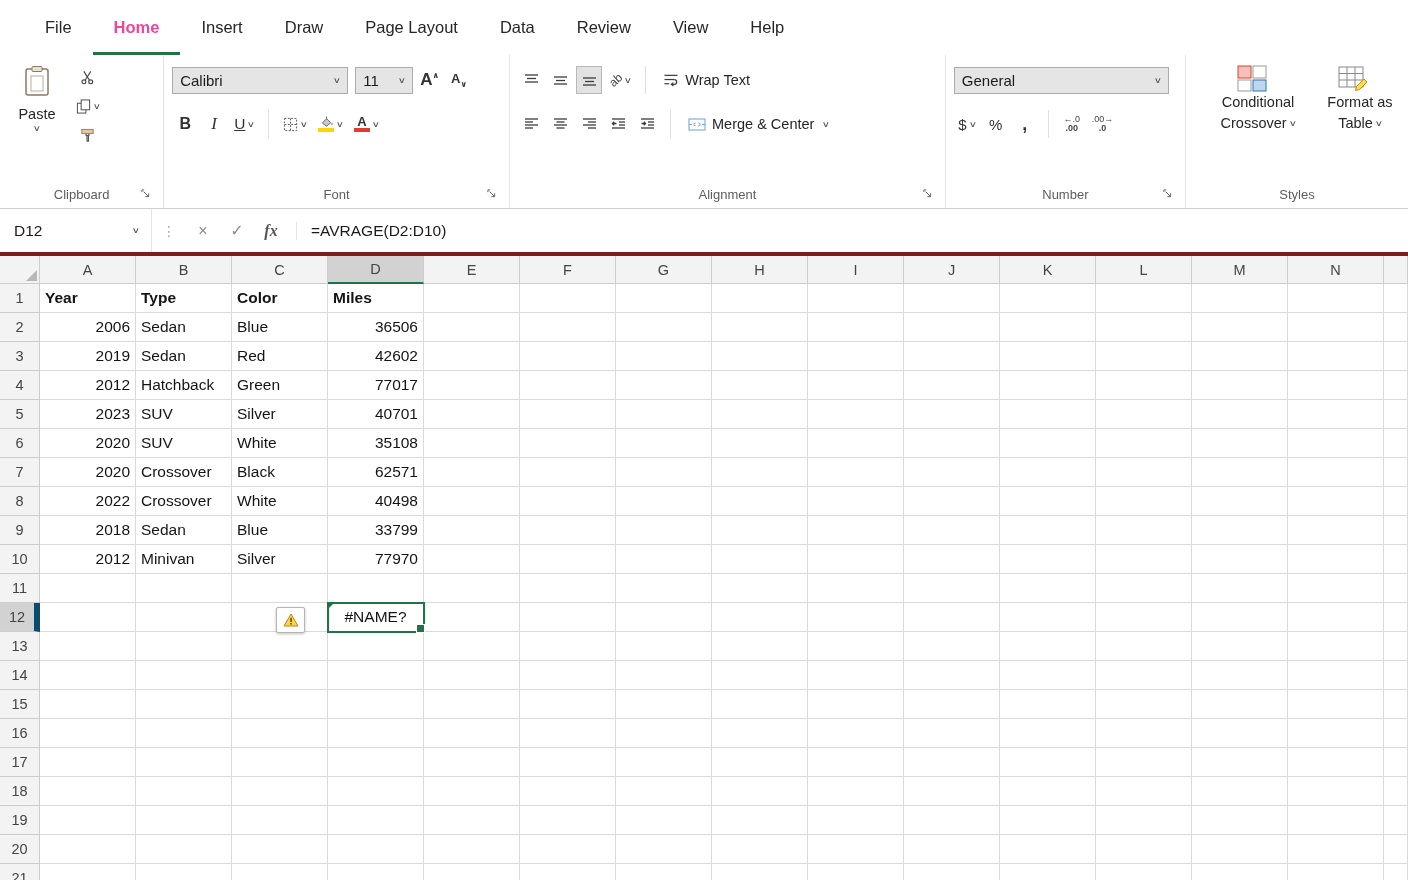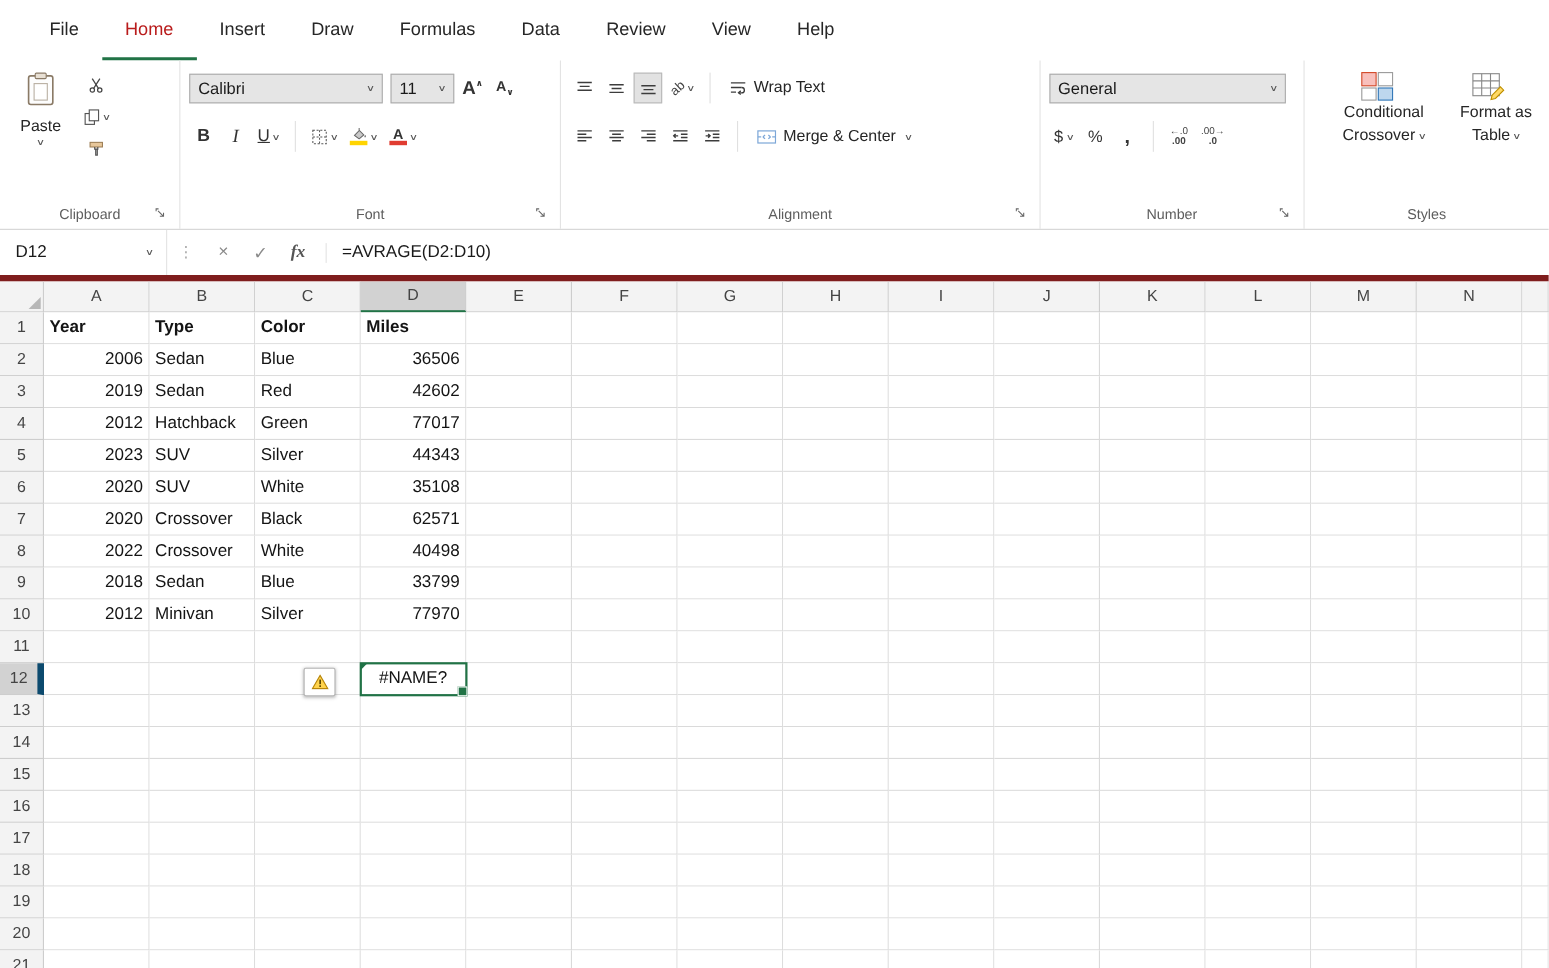--- a/index.html
+++ b/index.html
@@ -4,21 +4,21 @@
 <style>
   * { box-sizing:border-box; margin:0; padding:0; }
   html,body { width:1408px; height:880px; overflow:hidden; background:#fff;
               font-family:"Liberation Sans","DejaVu Sans",sans-serif; color:#333; }
   button { background:none; border:none; font:inherit; color:inherit; cursor:default; }
   .app { width:1408px; height:880px; display:flex; flex-direction:column; }
 
   
   .menu-bar { height:55px; display:flex; align-items:stretch; padding-left:24px; background:#fff; }
   .menu-item { display:flex; align-items:center; padding:0 21px; font-size:16.5px; color:#262626; }
-  .menu-item.active { color:#b91c1c; font-weight:400; box-shadow:inset 0 -3px 0 #217346; }
+  .menu-item.active { color:#ec4899; font-weight:700; box-shadow:inset 0 -3px 0 #217346; }
 
   
   .ribbon { height:154px; display:flex; background:#fff; border-bottom:1px solid #d0d0d0; }
   .rgroup { position:relative; display:flex; flex-direction:column; border-right:1px solid #e3e3e3; padding:8px 8px 0; }
   .rgroup-content { flex:1; display:flex; }
   .rgroup-content.col { flex-direction:column; justify-content:flex-start; gap:10px; }
   .rgroup-footer { height:27px; display:flex; align-items:center; justify-content:center; position:relative; }
   .rgroup-label { font-size:13px; color:#5d5d5d; }
   .launcher { position:absolute; right:3px; bottom:8px; width:13px; height:13px;
               display:flex; align-items:center; justify-content:center; }
@@ -58,21 +58,21 @@
   .dec-ic { display:flex; flex-direction:column; align-items:center; line-height:9px; }
   .dec-ic i { font-style:normal; font-size:9px; color:#444; }
   .dec-ic b { font-weight:700; font-size:9px; color:#444; }
 
   
   .styles-content { gap:10px; justify-content:flex-start; padding-left:12px; }
   .bigbtn { display:flex; flex-direction:column; align-items:center; padding-top:2px; min-width:92px; }
   .bigbtn-line { font-size:14.5px; color:#262626; line-height:21px; display:flex; align-items:center;margin-left:12px; }
 
   
-  .formula-bar { height:47px; border-bottom:6px solid #7f1d1d; display:flex; align-items:center; background:#fff; }
+  .formula-bar { height:47px; border-bottom:4px solid #7f1d1d; display:flex; align-items:center; background:#fff; }
   .name-box { width:152px; height:100%; display:flex; align-items:center; justify-content:space-between;
               padding:0 12px 0 14px; border-right:1px solid #e3e3e3; font-size:15.5px; color:#1a1a1a; }
   .fb-dots { color:#a9a9a9; font-size:14px; margin:0 10px; }
   .fb-btn { width:34px; font-size:16px; color:#8a8a8a; display:flex; justify-content:center; }
   .fb-btn.fx span { font-family:"Liberation Serif",serif; font-style:italic; font-weight:700; color:#555; font-size:16px; }
   .fb-formula { flex:1; margin-left:8px; border-left:1px solid #e3e3e3; padding-left:14px;
                 font-size:15.5px; color:#1a1a1a; }
 
   
   .grid-wrap { position:relative; flex:1; overflow:hidden; background:#fff; }
@@ -101,21 +101,21 @@
 </head>
 <body>
 
 <div class="app">
 
   <div class="menu-bar">
       <div class="menu-item">File</div>
       <div class="menu-item active">Home</div>
       <div class="menu-item">Insert</div>
       <div class="menu-item">Draw</div>
-      <div class="menu-item">Formulas</div>
+      <div class="menu-item">Page Layout</div>
       <div class="menu-item">Data</div>
       <div class="menu-item">Review</div>
       <div class="menu-item">View</div>
       <div class="menu-item">Help</div>
     </div>
 
   <div class="ribbon">
 
     <div class="rgroup" style="width:166px">
       <div class="rgroup-content clipboard-content">
@@ -519,21 +519,21 @@
         <div class="cell"></div>
         <div class="cell"></div>
         <div class="cell"></div>
         <div class="cell"></div>
         <div class="cell"></div>
         <div class="cell"></div>
         <div class="row-h">5</div>
         <div class="cell num">2023</div>
         <div class="cell">SUV</div>
         <div class="cell">Silver</div>
-        <div class="cell num">44343</div>
+        <div class="cell num">40701</div>
         <div class="cell"></div>
         <div class="cell"></div>
         <div class="cell"></div>
         <div class="cell"></div>
         <div class="cell"></div>
         <div class="cell"></div>
         <div class="cell"></div>
         <div class="cell"></div>
         <div class="cell"></div>
         <div class="cell"></div>

